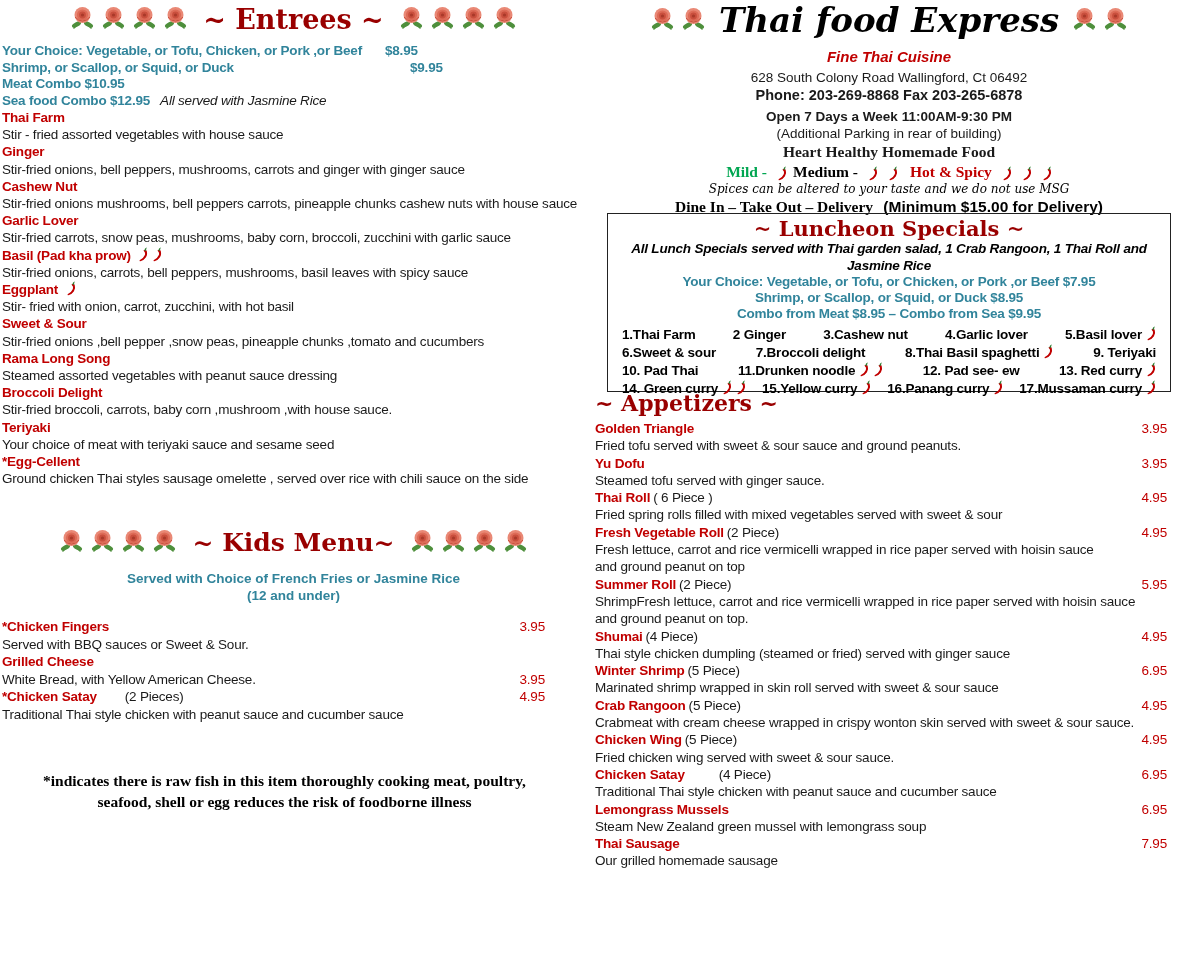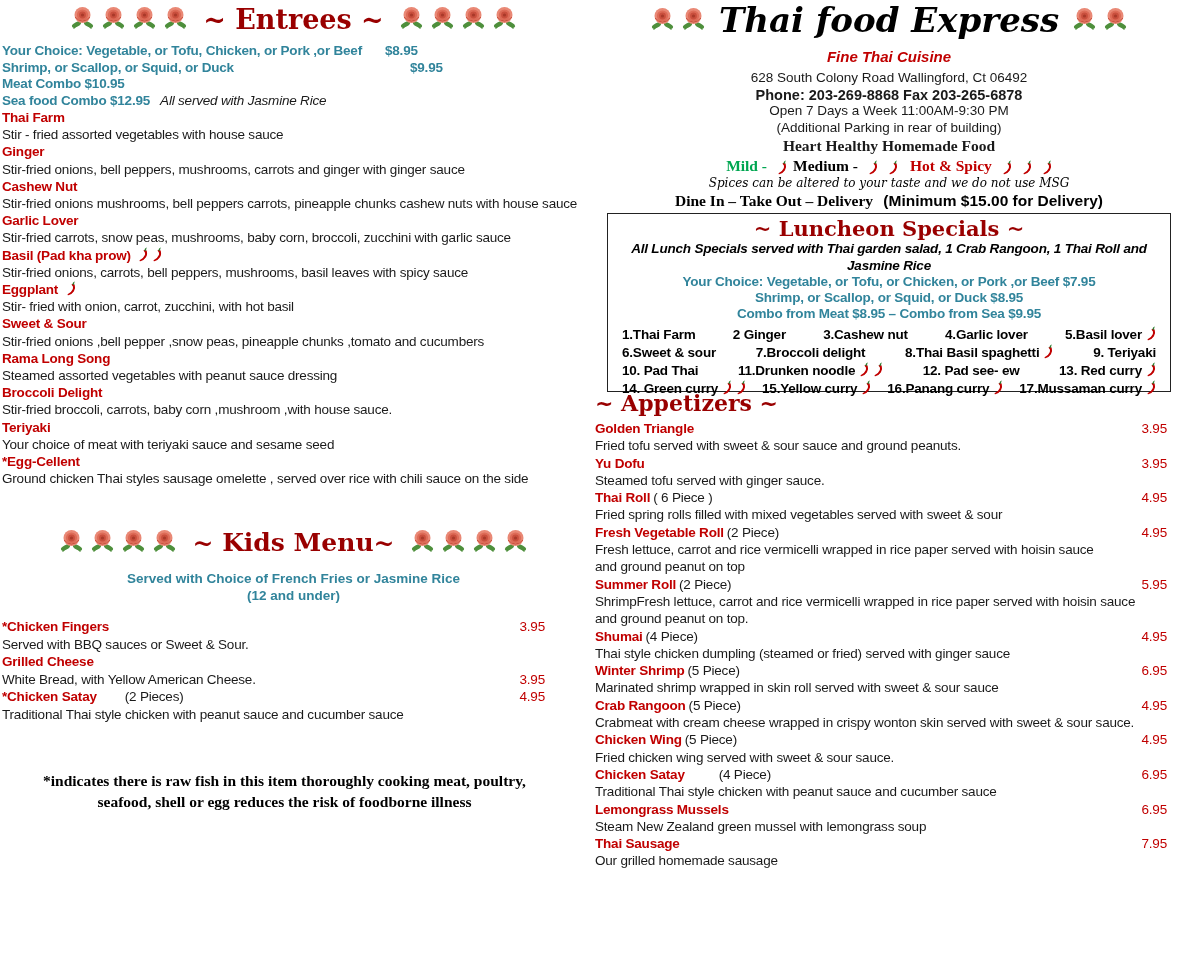--- a/index.html
+++ b/index.html
@@ -32,21 +32,21 @@
   .kids-line .price{position:absolute;right:40px;}
   
   .disclaimer{position:absolute;left:2px;top:770px;width:565px;text-align:center;
      font-family:"Liberation Serif",serif;font-weight:bold;font-size:15.5px;line-height:21px;color:#000;}
   
   .r-header{position:absolute;left:595px;top:0px;width:588px;text-align:center;}
   .r-title{font-family:"DejaVu Serif",serif;font-style:italic;font-weight:bold;font-size:34px;color:#000;margin:0 6px;}
   .tagline{color:#c00000;font-weight:bold;font-style:italic;font-size:15px;margin-top:8px;}
   .addr{font-size:13.5px;margin-top:5px;}
   .phone{font-size:14.5px;font-weight:bold;margin-top:2px;}
-  .hours{font-size:13.5px;font-weight:400;margin-top:0;}
+  .hours{font-size:13.5px;font-weight:700;margin-top:6px;}
   .parking{font-size:13.5px;margin-top:2px;}
   .healthy{font-family:"Liberation Serif",serif;font-weight:bold;font-size:15.5px;margin-top:2px;}
   .spice-row{display:flex;justify-content:center;align-items:flex-end;gap:6px;margin-top:2px;
      font-family:"Liberation Serif",serif;font-weight:bold;font-size:15.5px;}
   .spice-mild{color:#00a651;} .spice-medium{color:#000000;} .spice-hot{color:#c00000;margin-left:6px;}
   .spice-note{font-family:"DejaVu Serif",serif;font-style:italic;font-size:12px;margin-top:1px;color:#000;}
   .service{font-size:15.5px;font-weight:bold;margin-top:2px;color:#000;}
   .service .sv1{font-family:"Liberation Serif",serif;}
   .service .sv2{font-family:"Liberation Sans",sans-serif;margin-left:6px;}
   

